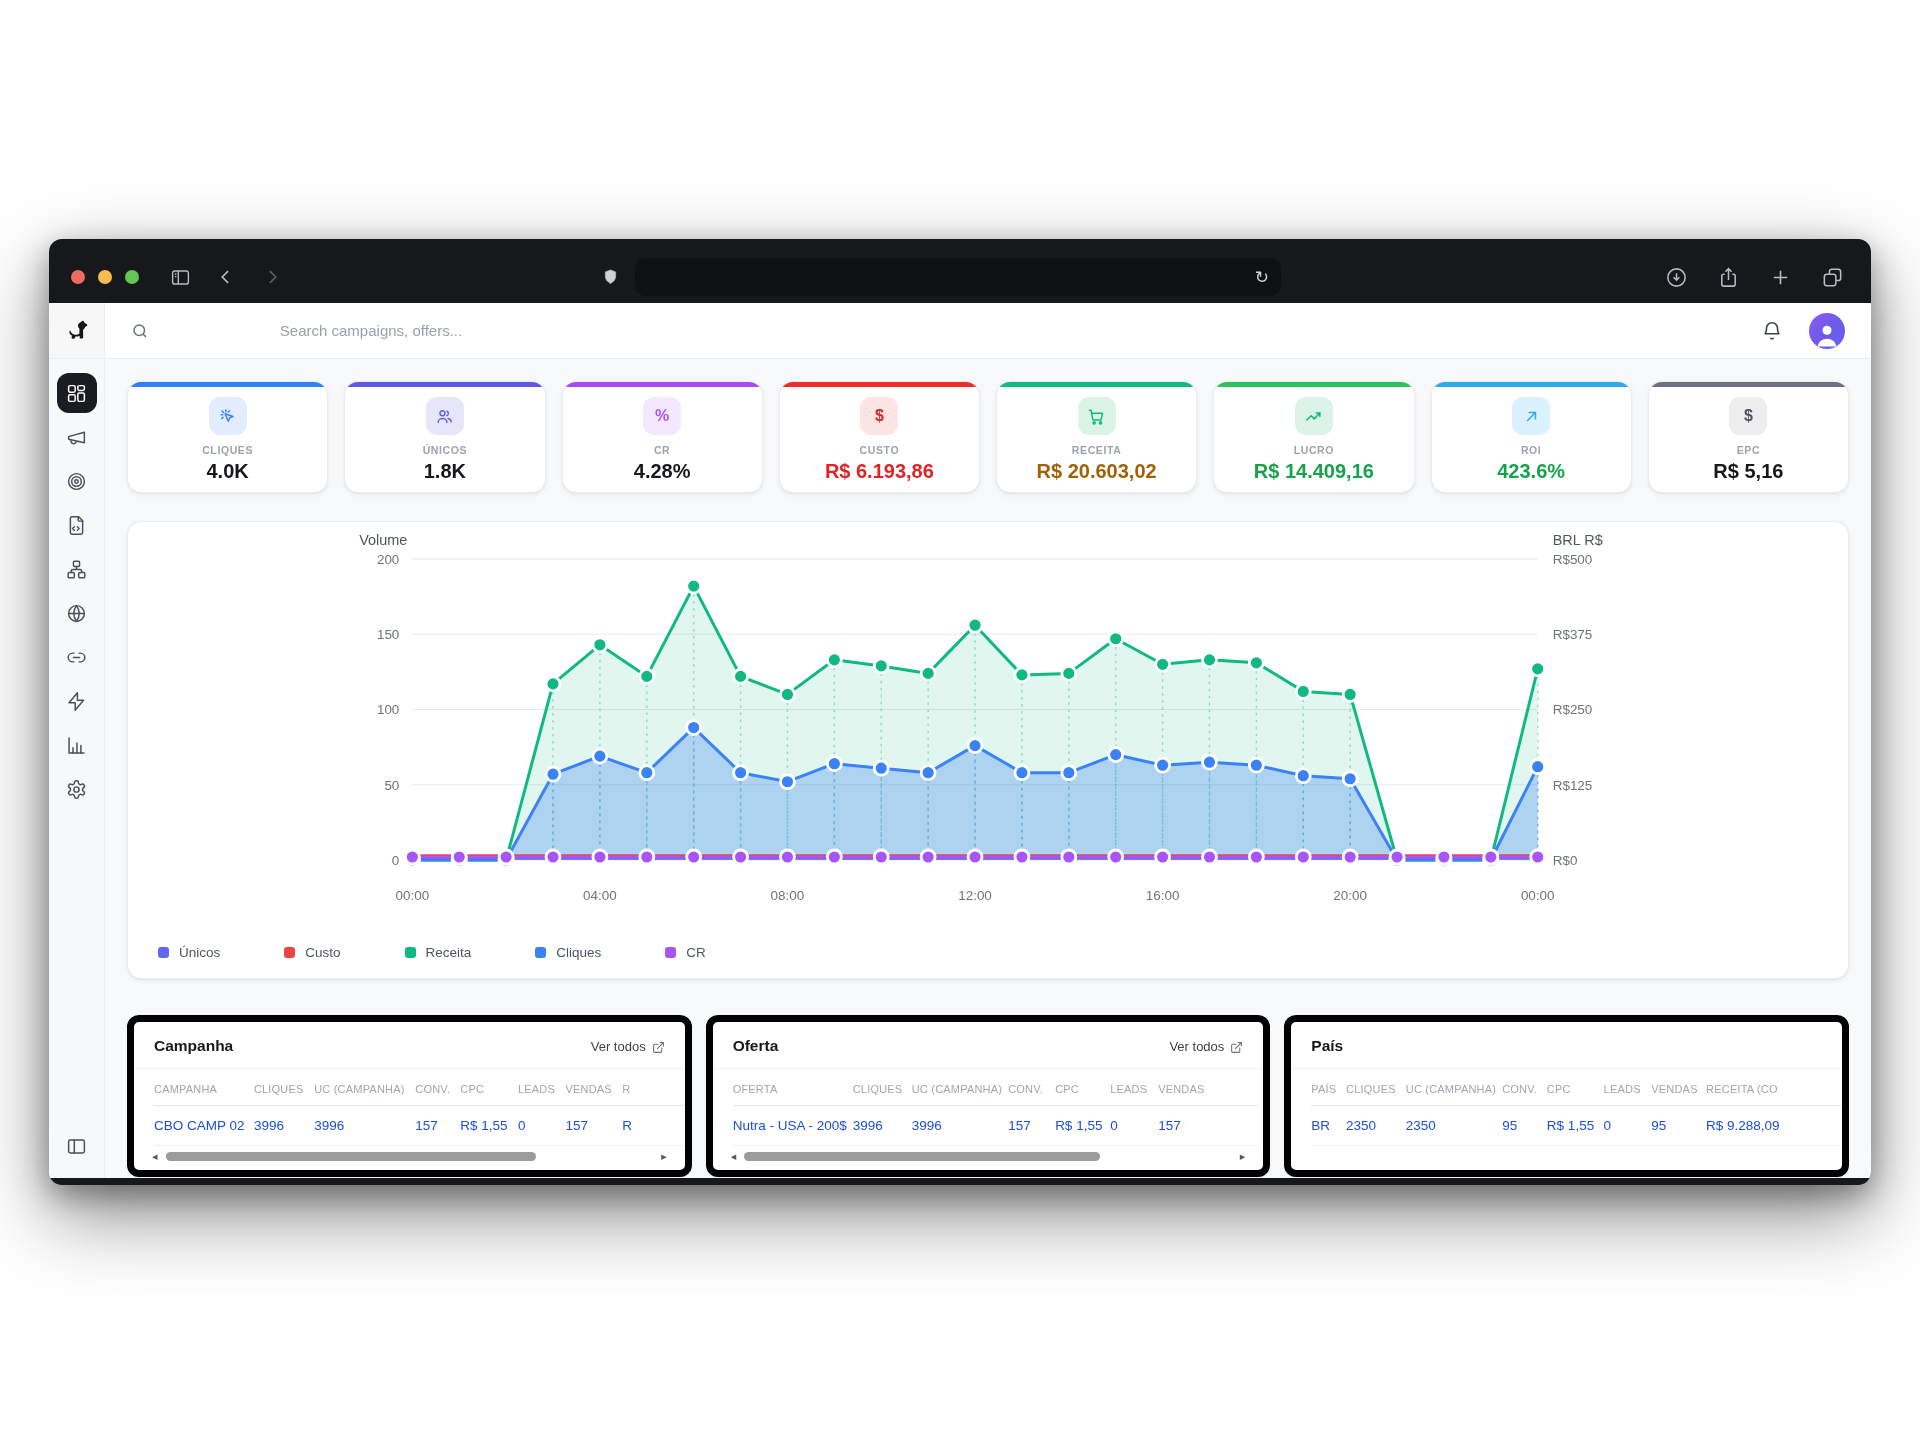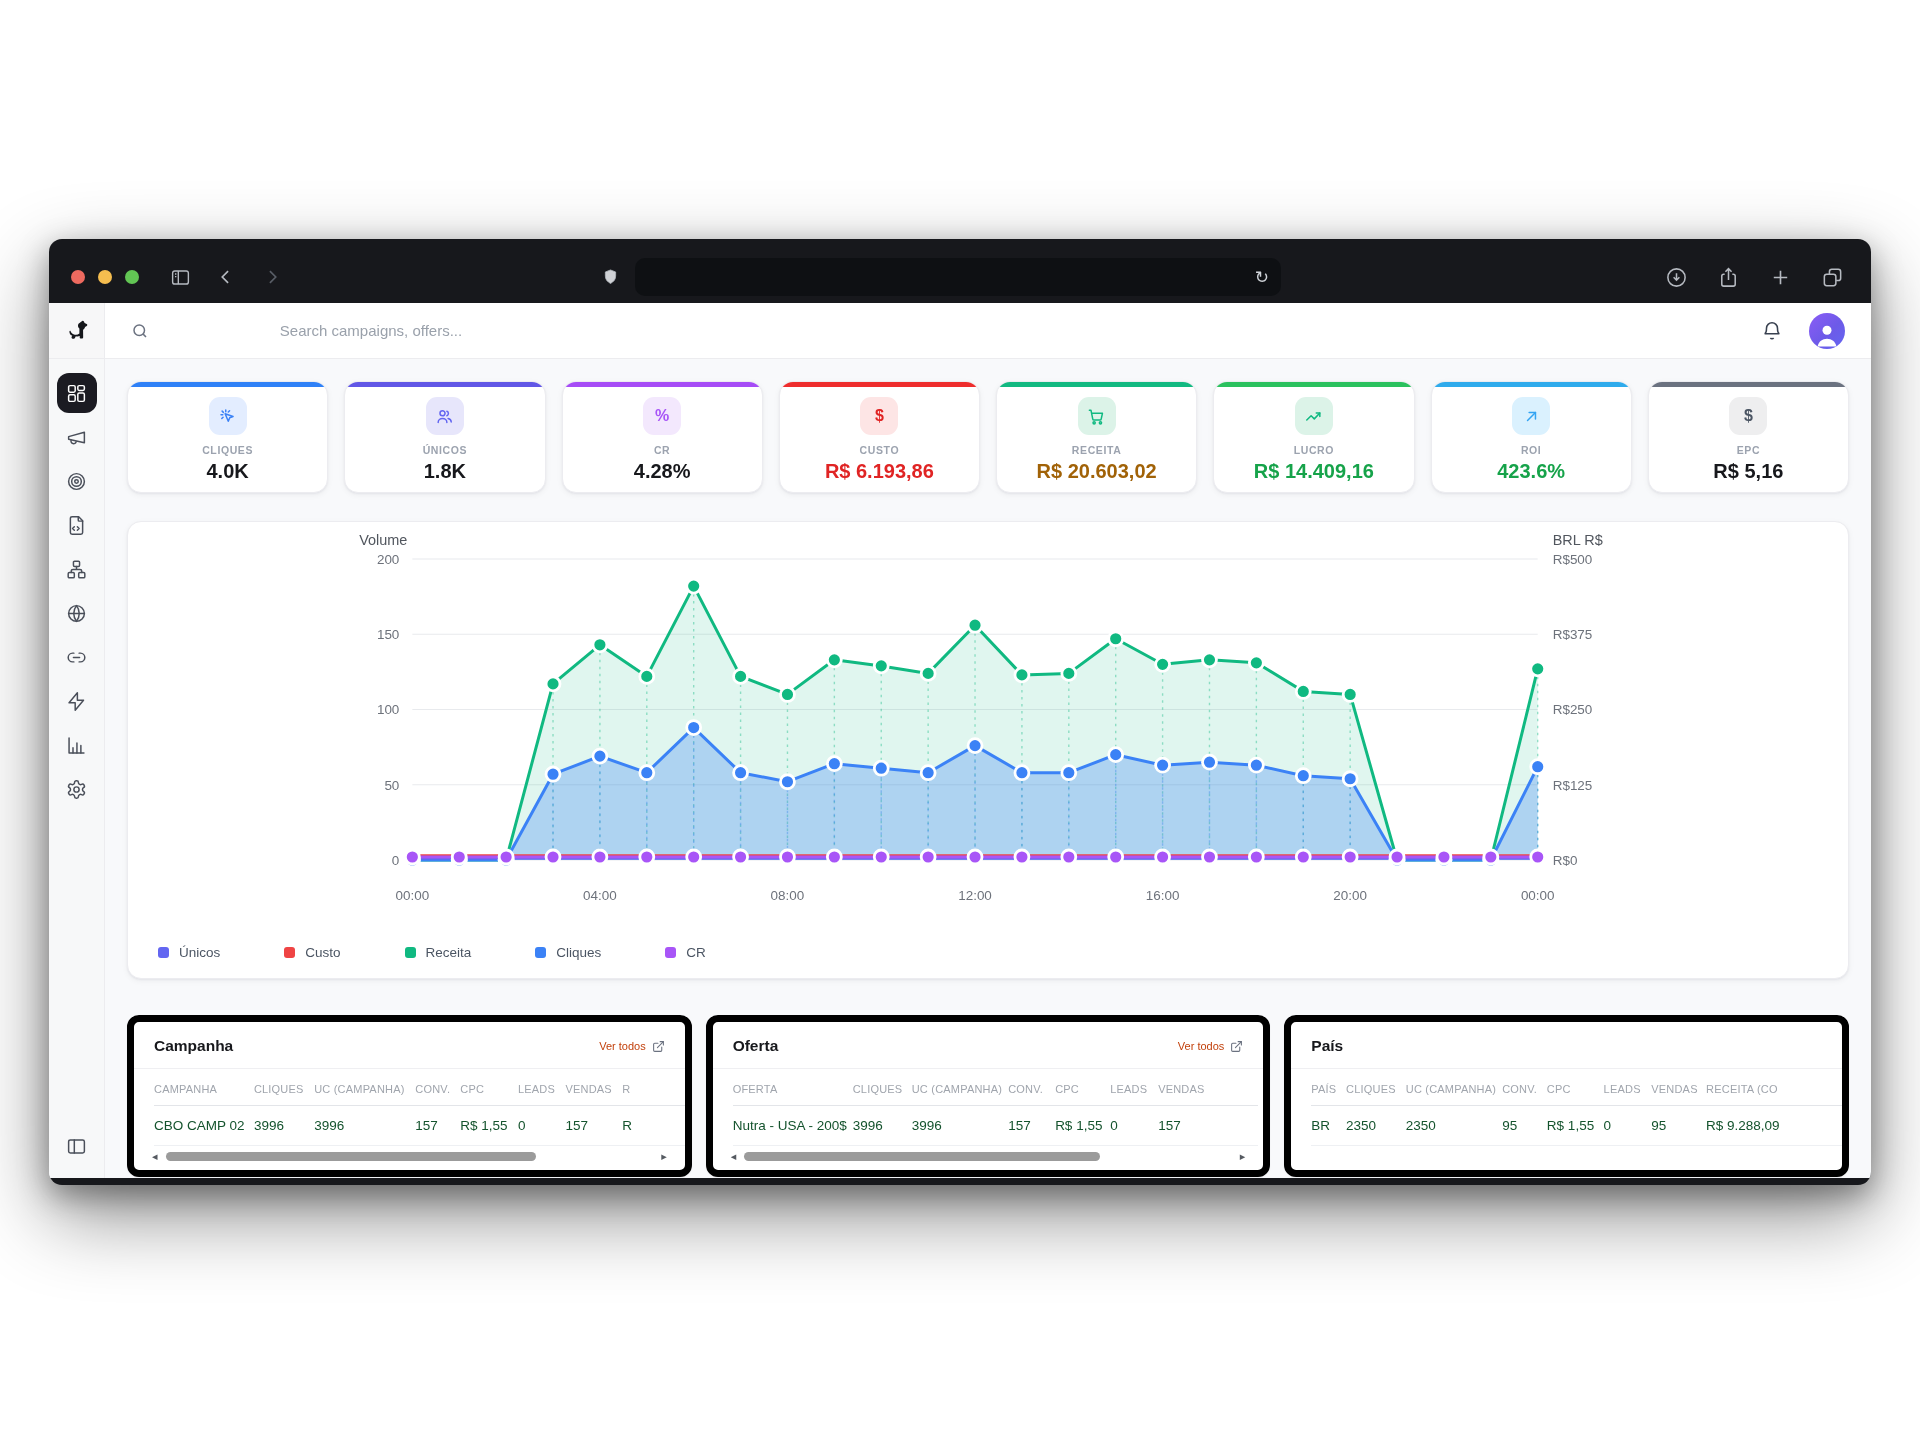--- a/index.html
+++ b/index.html
@@ -70,26 +70,26 @@
   .legend-item { display:flex; align-items:center; gap:10px; font-size:13.5px; color:#4b5563; }
   .legend-swatch { width:11px; height:11px; border-radius:3px; }
 
   
   .tables-row { margin-top:36px; display:grid; grid-template-columns:1fr 1fr 1fr; gap:14px; }
   .tbl-card { background:#fff; border:7px solid #000000; border-radius:12px; overflow:hidden;
     box-shadow:0 1px 2px rgba(16,24,40,.05); }
   .tbl-head { display:flex; align-items:center; justify-content:space-between; padding:15px 20px 13px 20px;
     border-bottom:1px solid #efeff2; }
   .tbl-title { font-size:15.5px; font-weight:700; color:#17181c; }
-  .tbl-link { display:flex; align-items:flex-start; gap:6px; font-size:11px; color:#c2410c; cursor:pointer; }
+  .tbl-link { display:flex; align-items:flex-end; gap:6px; font-size:13px; color:#404040; cursor:pointer; }
   .tbl-scroll { overflow:hidden; padding:0 0 0 20px; }
   table { border-collapse:collapse; table-layout:fixed; white-space:nowrap; }
   th { text-align:left; font-size:11px; color:#a0a5ad; font-weight:500; letter-spacing:.2px;
     padding:14px 6px 10px 0; border-bottom:1px solid #e3e5e9; }
-  td { font-size:13.5px; color:#14532d; padding:12px 6px 12px 0; border-bottom:1px solid #eef0f3; }
+  td { font-size:13.5px; color:#1d4ed8; padding:12px 6px 12px 0; border-bottom:1px solid #eef0f3; }
   .hscroll { display:flex; align-items:center; gap:8px; padding:5px 18px 8px 18px; }
   .hscroll .arr { color:#555a61; font-size:11px; line-height:1; cursor:pointer; }
   .hscroll .track { flex:1; height:9px; display:flex; }
   .hscroll .thumb { height:9px; background:#9b9b9b; border-radius:5px; }
 </style>
 </head>
 <body>
 
 <div class="window">
   <div class="chrome">

